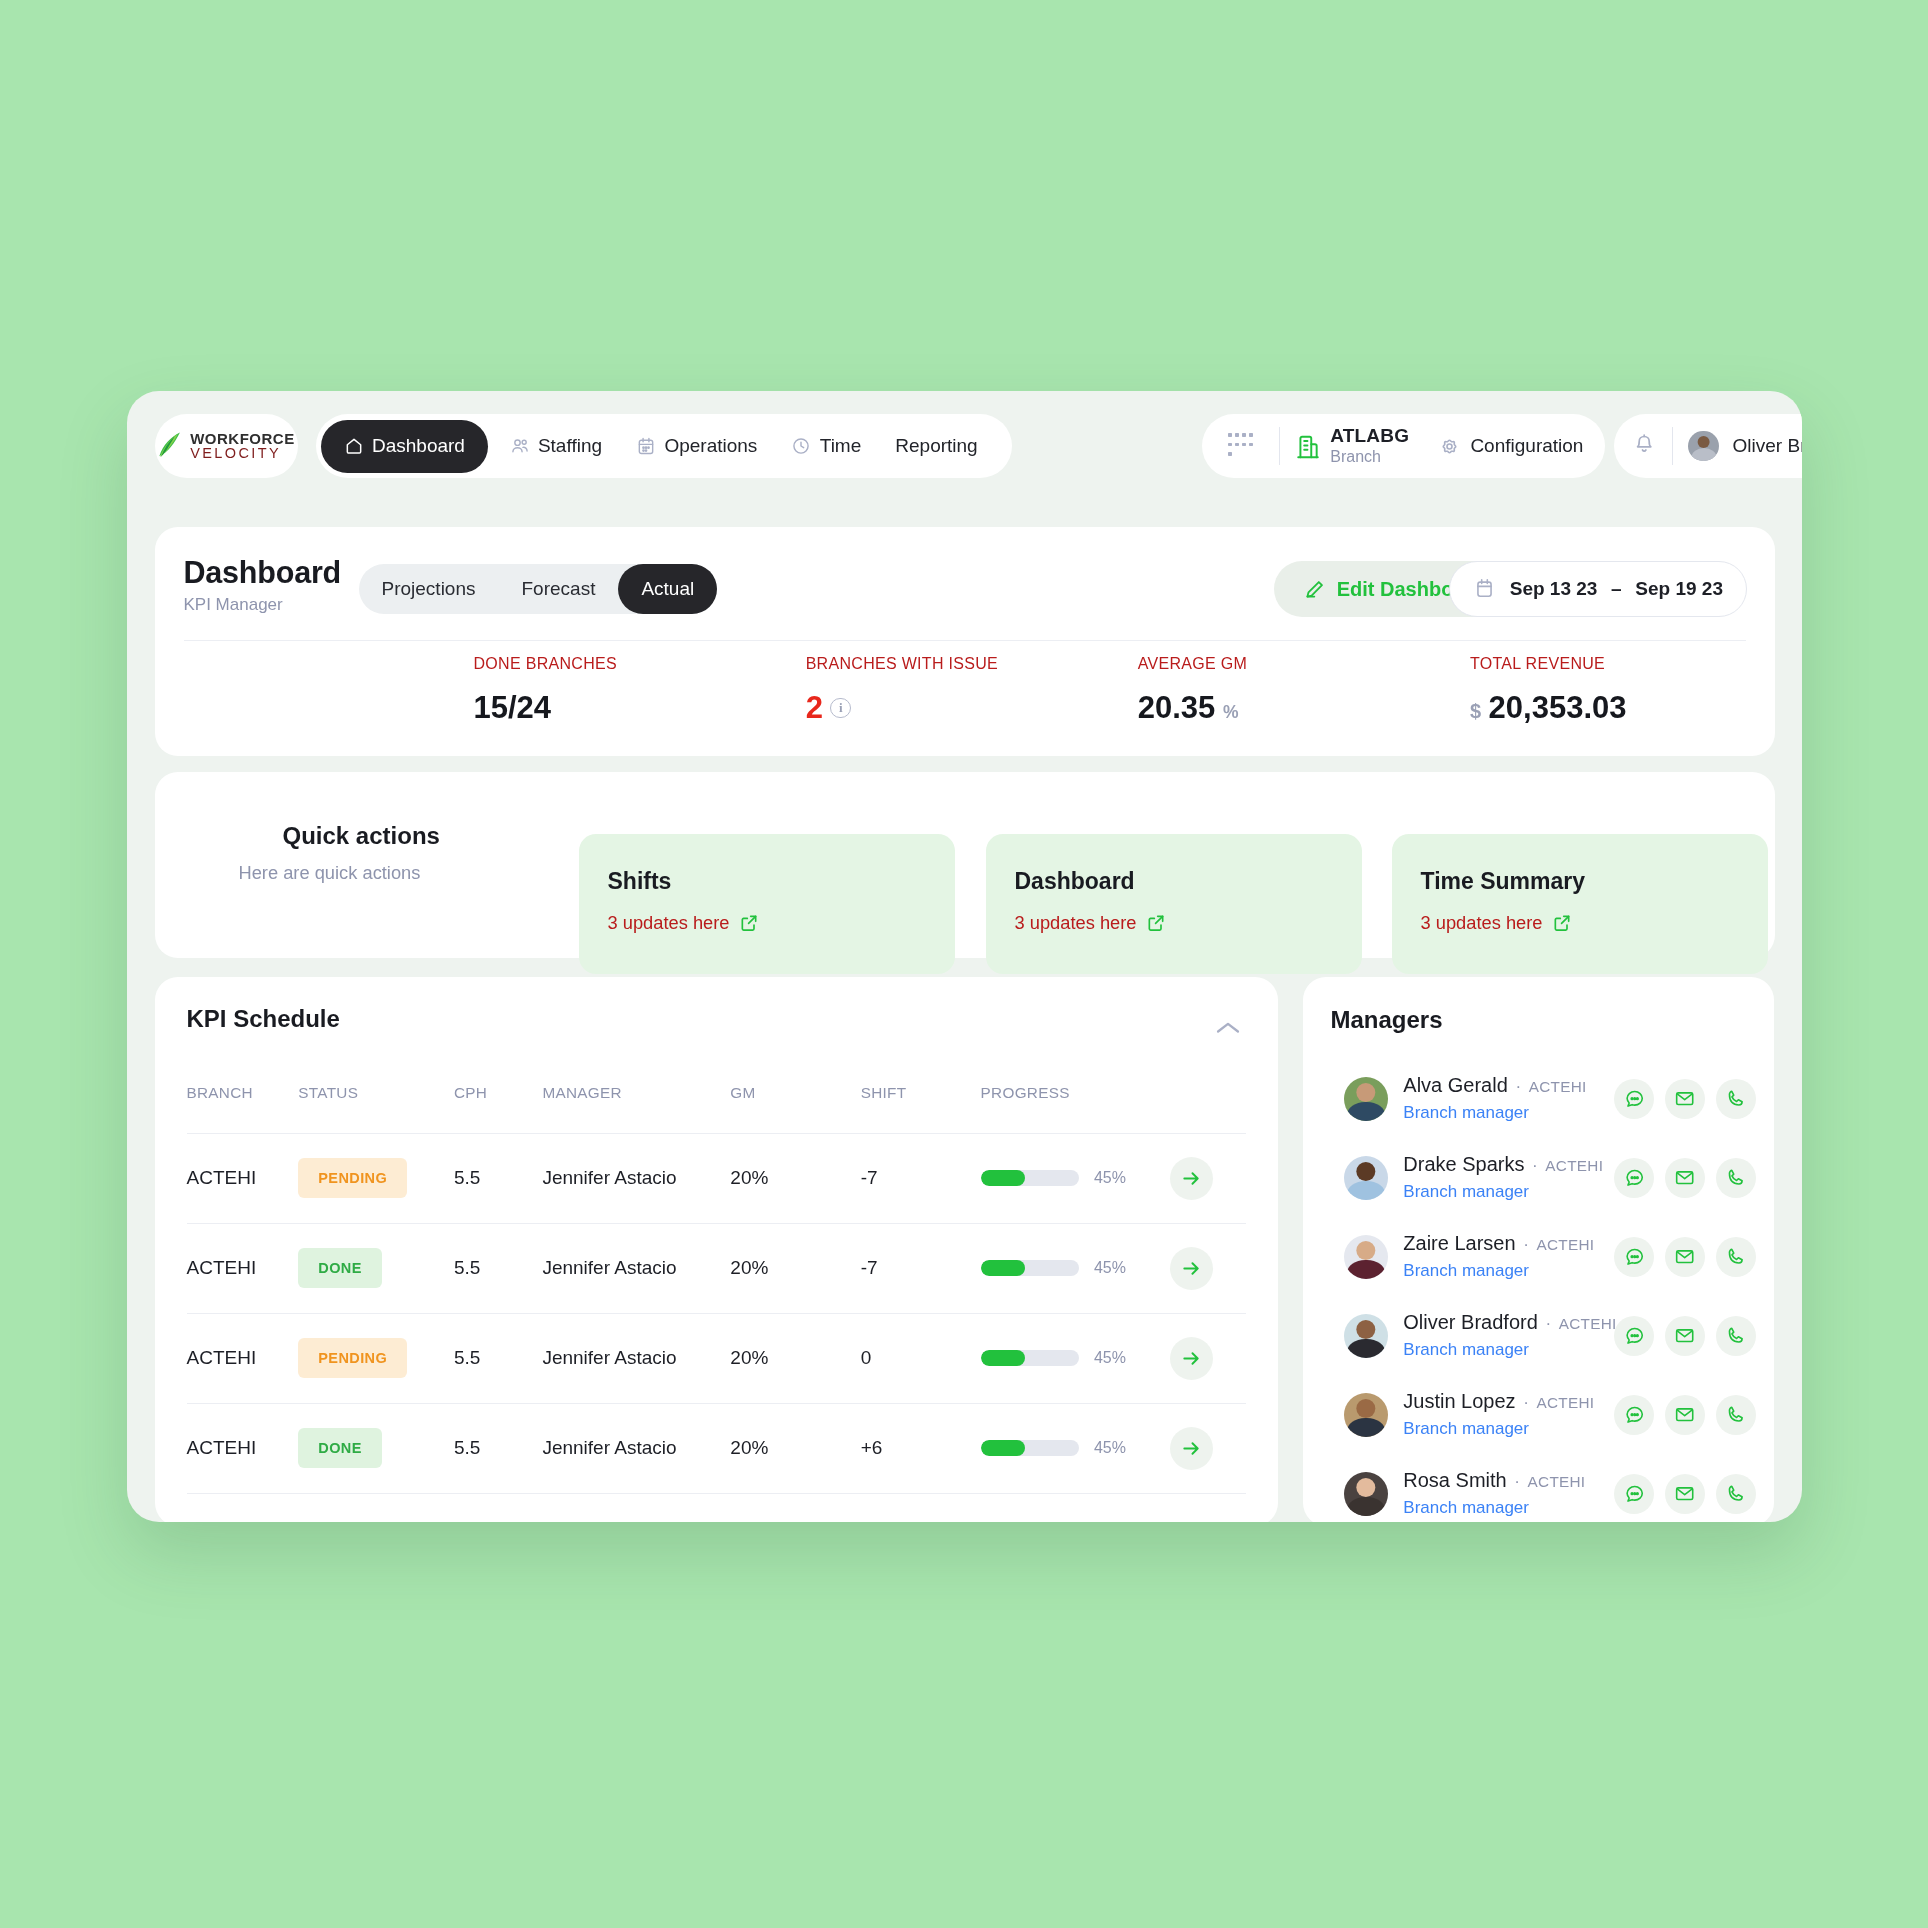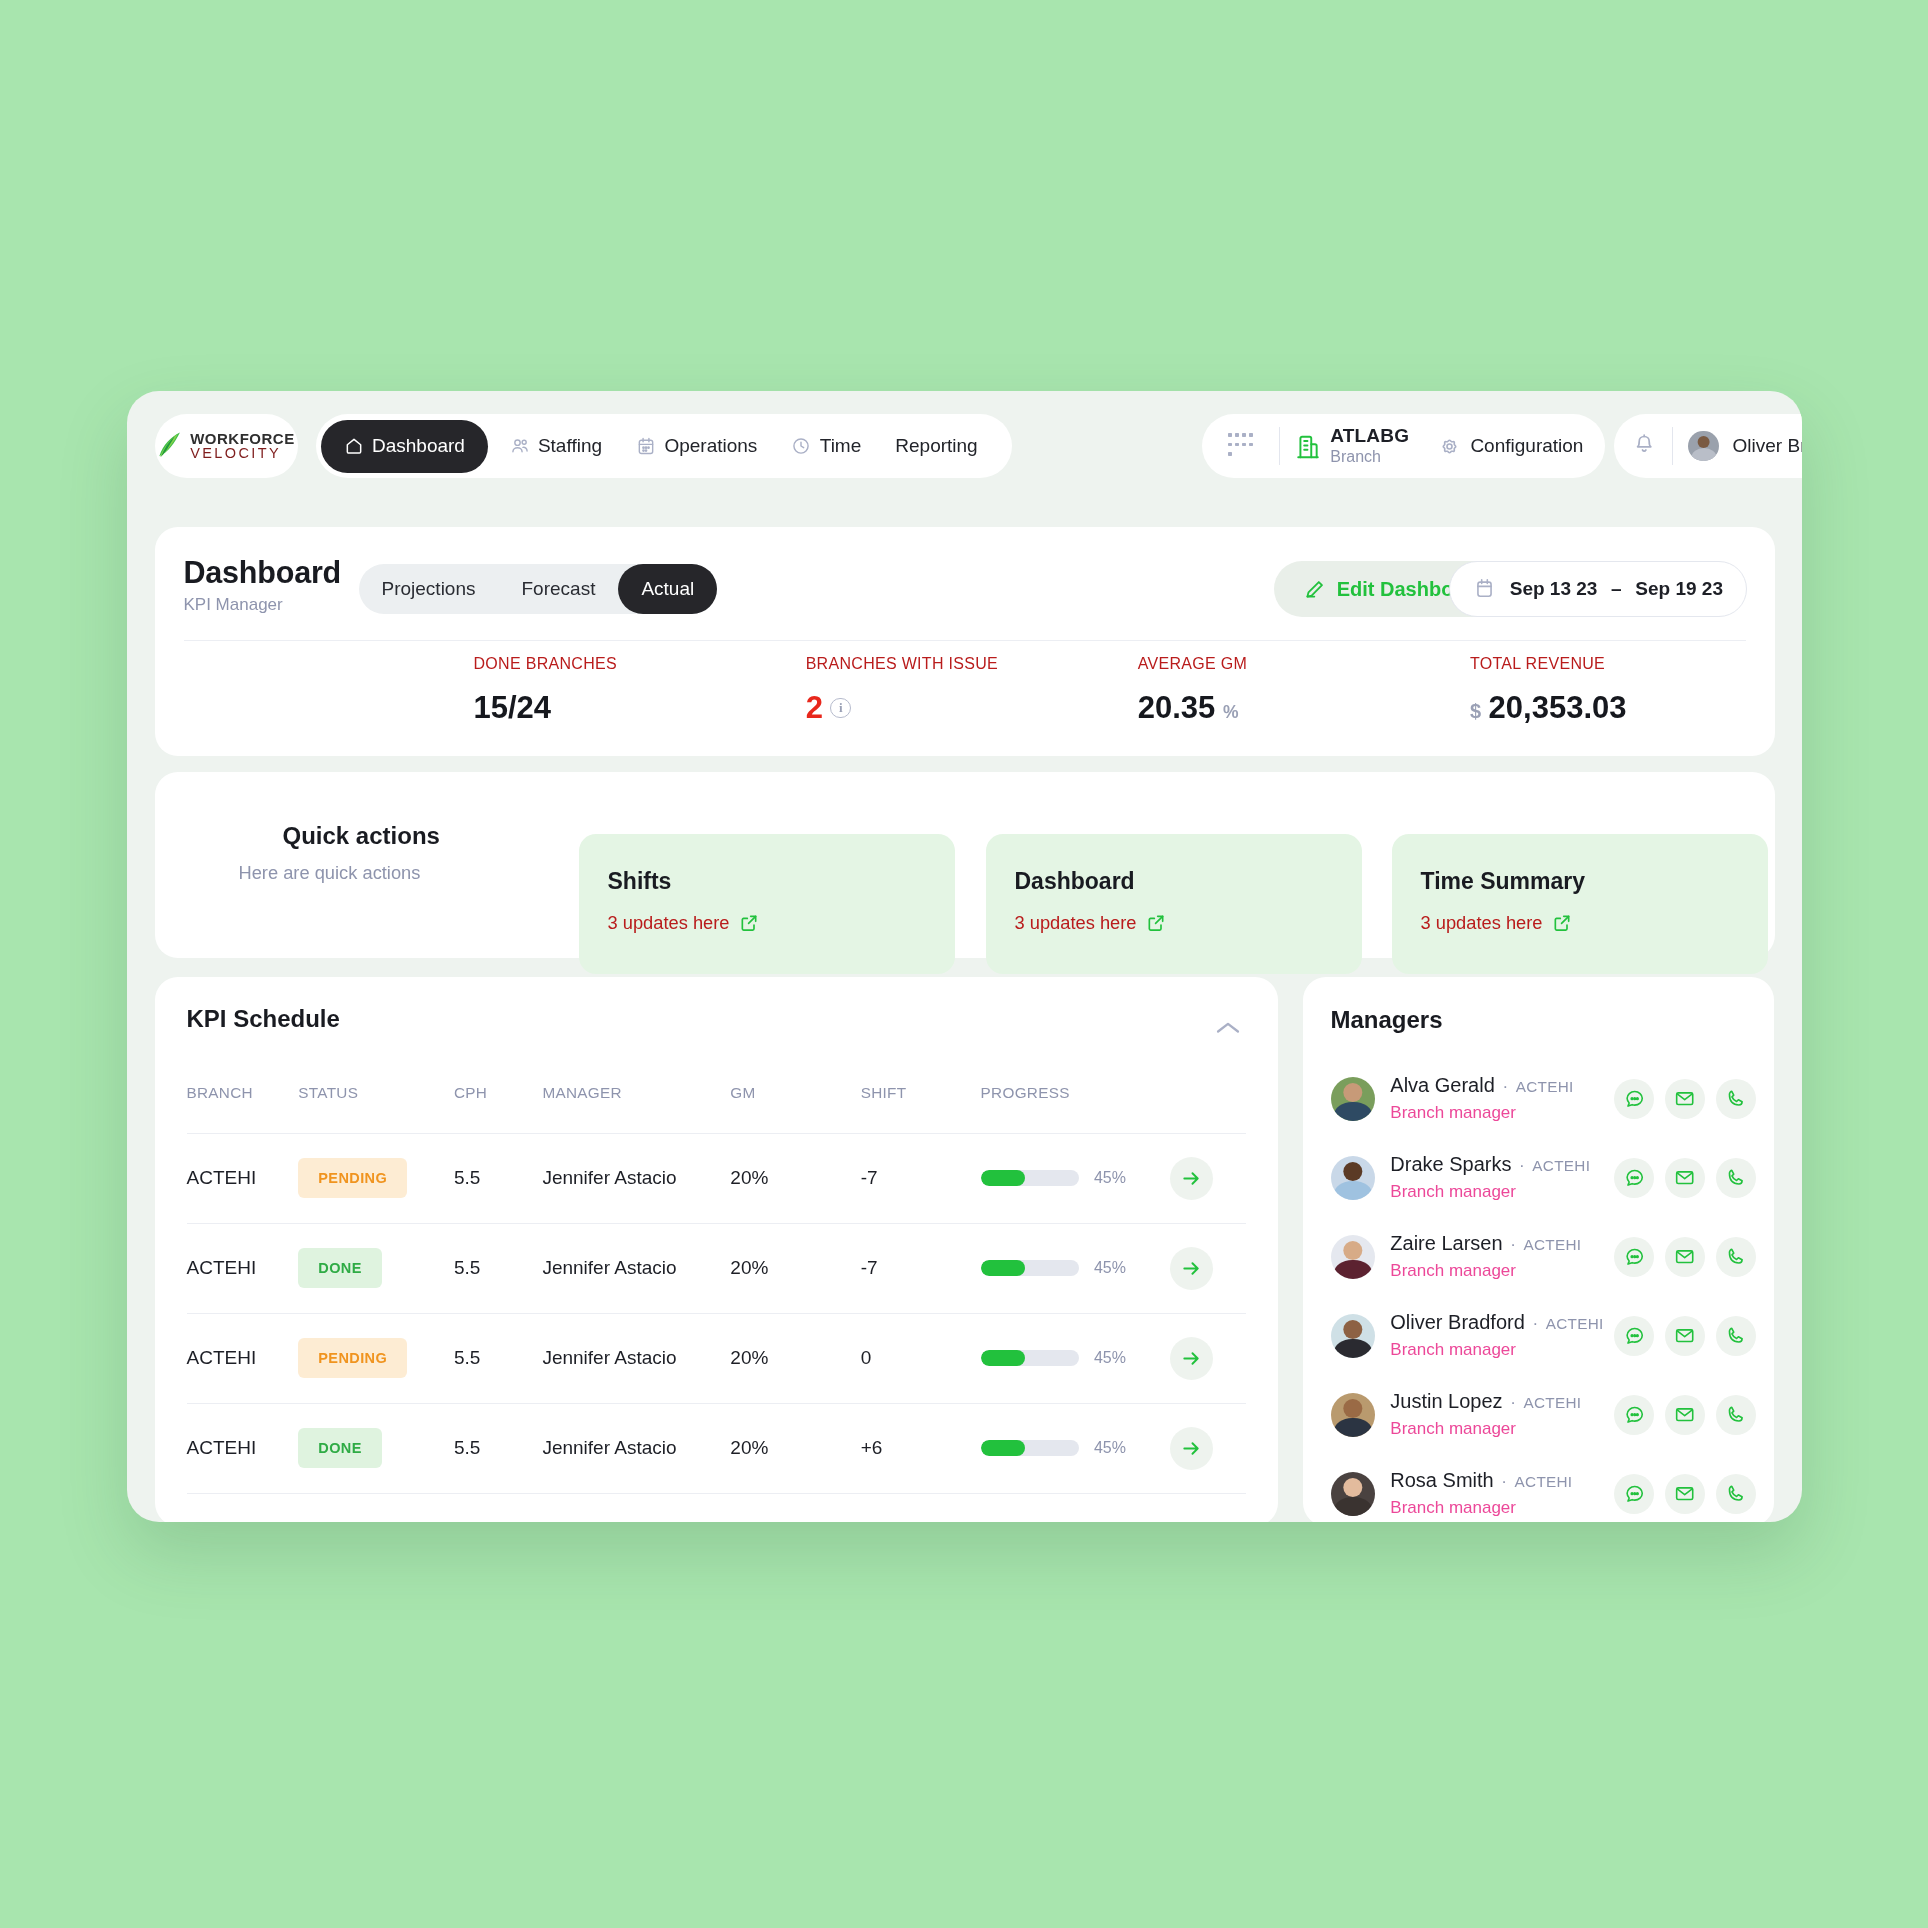--- a/index.html
+++ b/index.html
@@ -214,32 +214,32 @@
   .prog-fill { height: 100%; background: #22c13d; border-radius: 762px; }
   .prog-pct { font-size: 16px; color: #8e94ad; }
   .go-btn {
     width: 43px; height: 43px; border-radius: 50%; background: #eef3ee;
     display: flex; align-items: center; justify-content: center; cursor: pointer;
   }
 
   
   .mgr-card { left: 1176px; top: 586px; width: 471px; height: 549px; overflow: hidden; }
   .mgr-h { position: absolute; left: 27.5px; top: 29px; font-size: 24px; font-weight: 700; color: #191b21; }
-  .mgr-list { position: absolute; left: 28px; top: 82px; right: 18.3px; }
+  .mgr-list { position: absolute; left: 41px; top: 82px; right: 18.3px; }
   .mgr-row { display: flex; align-items: center; height: 79px; }
   .mgr-av { width: 44px; height: 44px; border-radius: 50%; overflow: hidden; position: relative; flex: none; }
   .mgr-av .bg { position: absolute; inset: 0; }
   .mgr-av .hd { position: absolute; left: 50%; top: 14%; width: 44%; height: 44%; transform: translateX(-50%); border-radius: 50%; }
   .mgr-av .bd { position: absolute; left: 50%; bottom: -20%; width: 86%; height: 62%; transform: translateX(-50%); border-radius: 48% 48% 0 0; }
   .mgr-info { margin-left: 15.3px; flex: 1; min-width: 0; }
   .mgr-top { display: flex; align-items: baseline; gap: 7.6px; white-space: nowrap; }
   .mgr-name { font-size: 20px; color: #1d1f26; }
   .mgr-dot { font-size: 17px; color: #8e94ad; }
   .mgr-branch { font-size: 15.3px; color: #8e94ad; letter-spacing: 0.3px; }
-  .mgr-role { font-size: 17px; color: #ec4899; margin-top: 6.9px; }
+  .mgr-role { font-size: 17px; color: #3b82f6; margin-top: 6.9px; }
   .mgr-acts { display: flex; align-items: center; gap: 10.7px; flex: none; }
   .act-btn {
     width: 40px; height: 40px; border-radius: 50%; background: #eef3ee;
     display: flex; align-items: center; justify-content: center; cursor: pointer;
   }
 </style>
 </head>
 <body>
 
 <div id="root">

